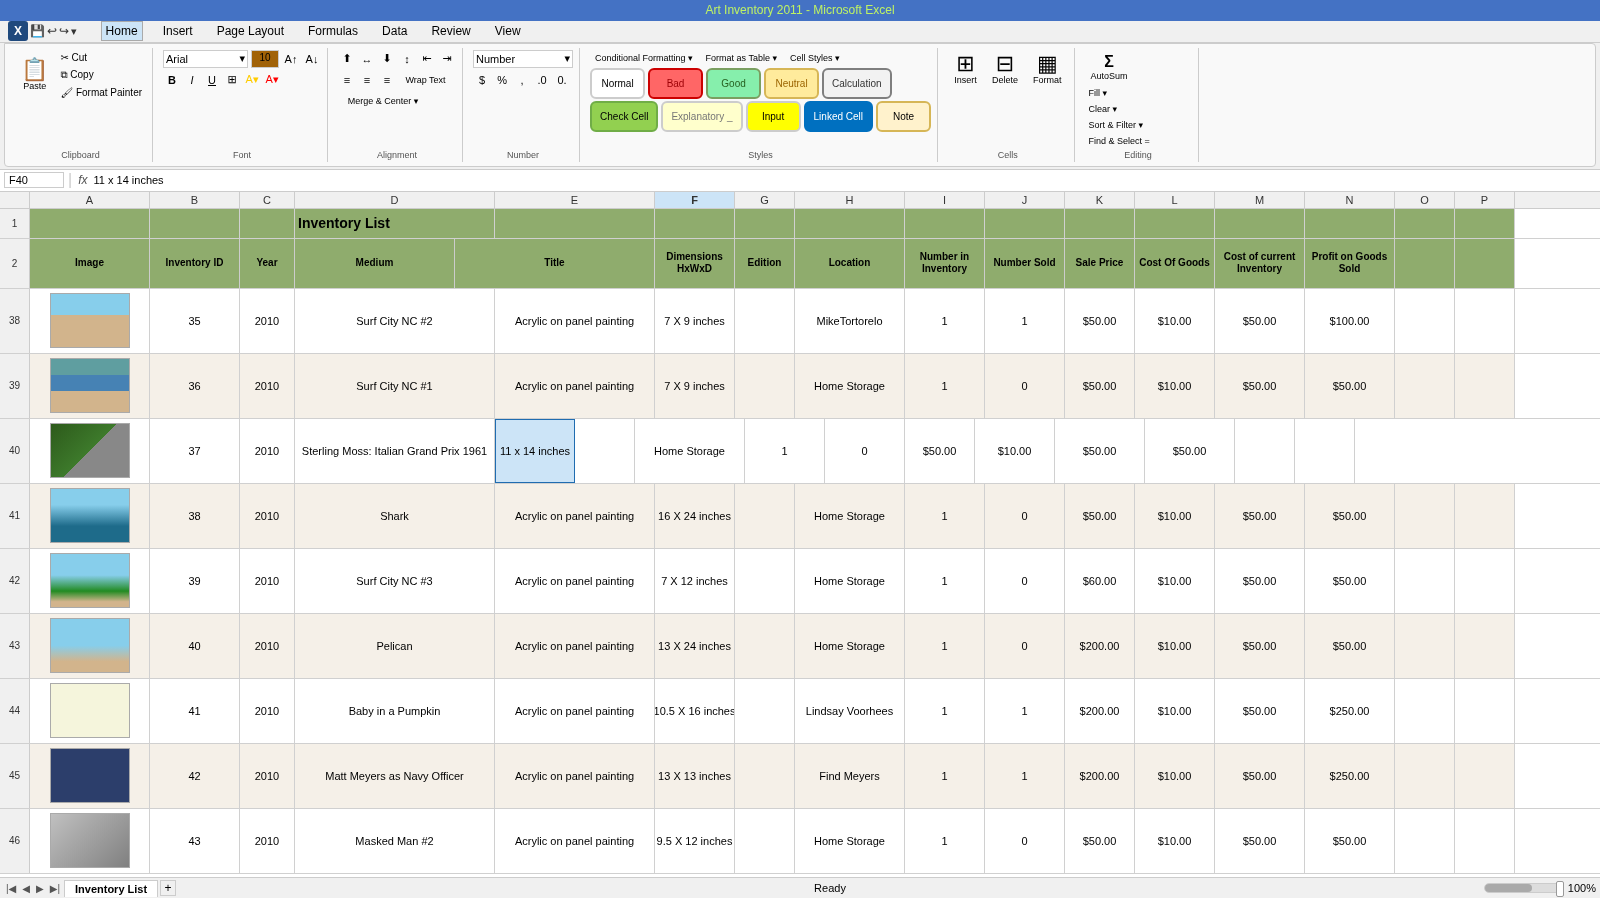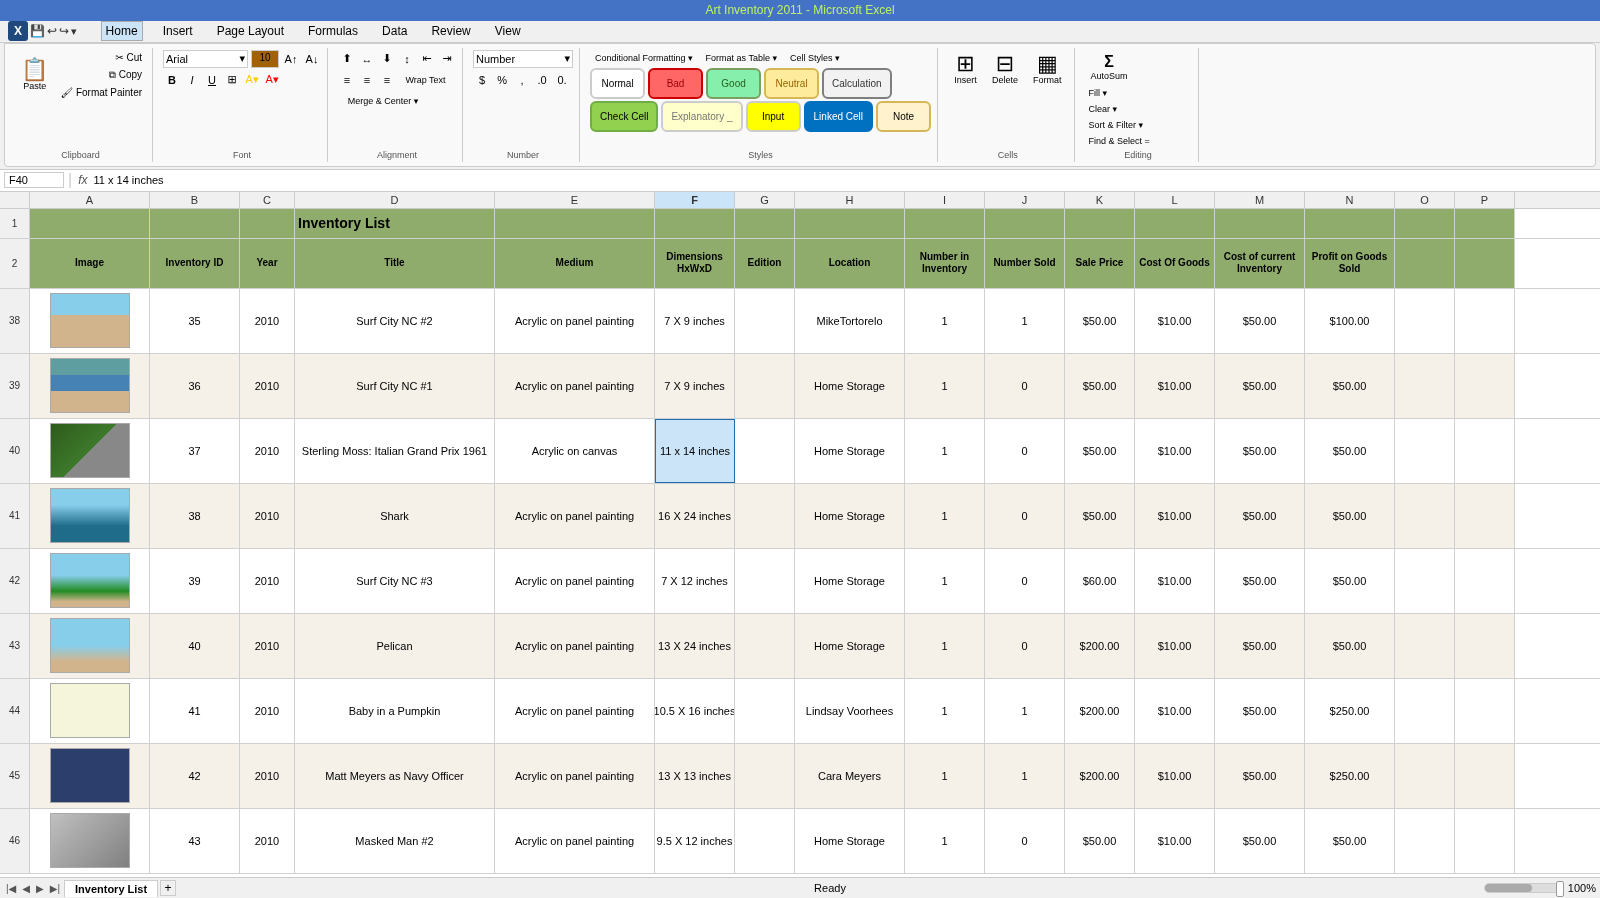--- a/index.html
+++ b/index.html
@@ -361,21 +361,21 @@
 
   <div class="ribbon" style="padding: 0 4px 2px 4px;">
     <div class="ribbon-content" style="border: 1px solid #ccc; border-radius: 0 4px 4px 4px; background: #f9f9f9; padding: 4px;">
 
       <div class="ribbon-group">
         <div class="ribbon-group-content">
           <div class="large-ribbon-btn">
             <div class="big-icon">📋</div>
             <div>Paste</div>
           </div>
-          <div style="display:flex;flex-direction:column;gap:2px;align-items:flex-end;">
+          <div style="display:flex;flex-direction:column;gap:2px;">
             <div class="ribbon-btn-small">✂ <span>Cut</span></div>
             <div class="ribbon-btn-small">⧉ <span>Copy</span></div>
             <div class="ribbon-btn-small">🖌 <span>Format Painter</span></div>
           </div>
         </div>
         <div class="ribbon-group-label">Clipboard</div>
       </div>
 
       <div class="ribbon-group" style="min-width:160px;">
         <div class="ribbon-group-content" style="flex-direction:column;align-items:flex-start;gap:3px;width:100%;">
@@ -557,22 +557,22 @@
         <div class="cell title-cell" style="width:90px;background:#8fac6d;"></div>
         <div class="cell title-cell" style="width:60px;background:#8fac6d;"></div>
         <div class="cell title-cell" style="width:60px;background:#8fac6d;"></div>
       </div>
 
       <div class="grid-row" style="height:50px;">
         <div class="row-num">2</div>
         <div class="cell header-cell" style="width:120px;">Image</div>
         <div class="cell header-cell" style="width:90px;">Inventory ID</div>
         <div class="cell header-cell" style="width:55px;">Year</div>
+        <div class="cell header-cell" style="width:160px;">Medium</div>
         <div class="cell header-cell" style="width:200px;">Title</div>
-        <div class="cell header-cell" style="width:160px;">Medium</div>
         <div class="cell header-cell" style="width:80px;">Dimensions HxWxD</div>
         <div class="cell header-cell" style="width:60px;">Edition</div>
         <div class="cell header-cell" style="width:110px;">Location</div>
         <div class="cell header-cell" style="width:80px;">Number in Inventory</div>
         <div class="cell header-cell" style="width:80px;">Number Sold</div>
         <div class="cell header-cell" style="width:70px;">Sale Price</div>
         <div class="cell header-cell" style="width:80px;">Cost Of Goods</div>
         <div class="cell header-cell" style="width:90px;">Cost of current Inventory</div>
         <div class="cell header-cell" style="width:90px;">Profit on Goods Sold</div>
         <div class="cell header-cell" style="width:60px;"></div>
@@ -623,21 +623,20 @@
     <div class="cell" style="width:60px;background:#f5f0e8;"></div>
   </div>
           <div class="grid-row" style="height: 65px;">
     <div class="row-num">40</div>
     <div class="cell img-cell" style="width:120px;background:#fff;padding:2px;">
       <div class="fake-img paint-race"></div>
     </div>
     <div class="cell" style="width:90px;background:#fff;justify-content:center;">37</div>
     <div class="cell" style="width:55px;background:#fff;justify-content:center;">2010</div>
     <div class="cell" style="width:200px;background:#fff;justify-content:center;">Sterling Moss: Italian Grand Prix 1961</div>
-    <div class="cell" style="width:160px;background:#fff;justify-content:center;">Acrylic on canvas</div>
     <div class="cell" style="width:80px;background:#cce4f7;border:1px solid #1f6cb0;justify-content:center;">11 x 14 inches</div>
     <div class="cell" style="width:60px;background:#fff;justify-content:center;"></div>
     <div class="cell" style="width:110px;background:#fff;justify-content:center;white-space:normal;text-align:center;">Home Storage</div>
     <div class="cell" style="width:80px;background:#fff;justify-content:center;">1</div>
     <div class="cell" style="width:80px;background:#fff;justify-content:center;">0</div>
     <div class="cell" style="width:70px;background:#fff;justify-content:center;">$50.00</div>
     <div class="cell" style="width:80px;background:#fff;justify-content:center;">$10.00</div>
     <div class="cell" style="width:90px;background:#fff;justify-content:center;">$50.00</div>
     <div class="cell" style="width:90px;background:#fff;justify-content:center;">$50.00</div>
     <div class="cell" style="width:60px;background:#fff;"></div>
@@ -731,21 +730,21 @@
     <div class="row-num">45</div>
     <div class="cell img-cell" style="width:120px;background:#f5f0e8;padding:2px;">
       <div class="fake-img paint-navy"></div>
     </div>
     <div class="cell" style="width:90px;background:#f5f0e8;justify-content:center;">42</div>
     <div class="cell" style="width:55px;background:#f5f0e8;justify-content:center;">2010</div>
     <div class="cell" style="width:200px;background:#f5f0e8;justify-content:center;">Matt Meyers as Navy Officer</div>
     <div class="cell" style="width:160px;background:#f5f0e8;justify-content:center;">Acrylic on panel painting</div>
     <div class="cell" style="width:80px;background:#f5f0e8;justify-content:center;">13 X 13 inches</div>
     <div class="cell" style="width:60px;background:#f5f0e8;justify-content:center;"></div>
-    <div class="cell" style="width:110px;background:#f5f0e8;justify-content:center;white-space:normal;text-align:center;">Cara Meyers</div>
+    <div class="cell" style="width:110px;background:#f5f0e8;justify-content:center;white-space:normal;text-align:center;">Find Meyers</div>
     <div class="cell" style="width:80px;background:#f5f0e8;justify-content:center;">1</div>
     <div class="cell" style="width:80px;background:#f5f0e8;justify-content:center;">1</div>
     <div class="cell" style="width:70px;background:#f5f0e8;justify-content:center;">$200.00</div>
     <div class="cell" style="width:80px;background:#f5f0e8;justify-content:center;">$10.00</div>
     <div class="cell" style="width:90px;background:#f5f0e8;justify-content:center;">$50.00</div>
     <div class="cell" style="width:90px;background:#f5f0e8;justify-content:center;">$250.00</div>
     <div class="cell" style="width:60px;background:#f5f0e8;"></div>
     <div class="cell" style="width:60px;background:#f5f0e8;"></div>
   </div>
           <div class="grid-row" style="height: 65px;">

